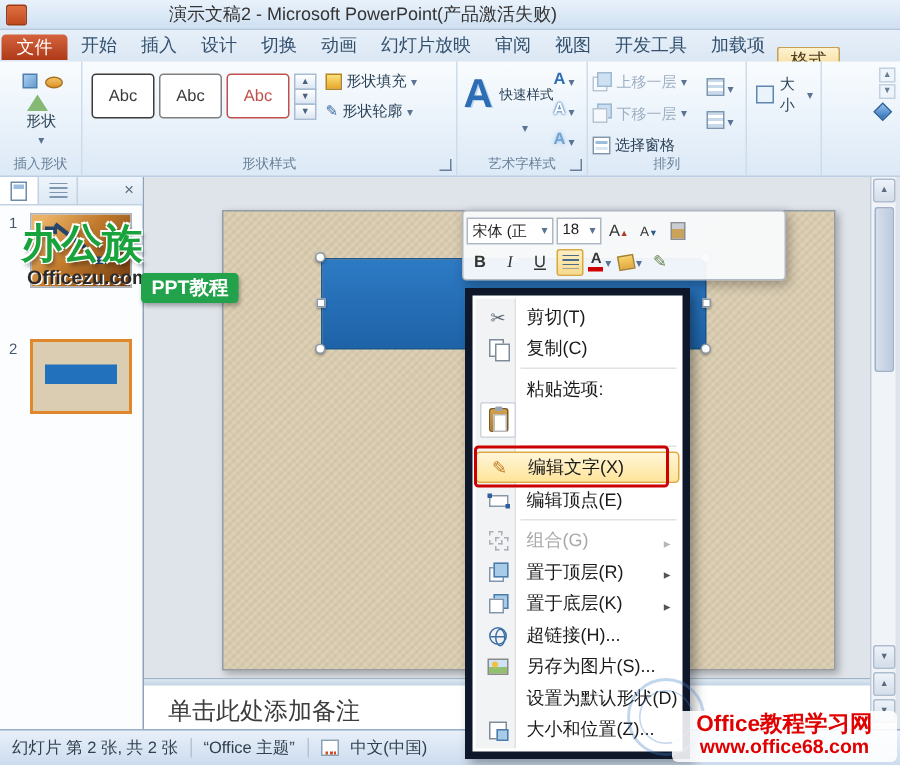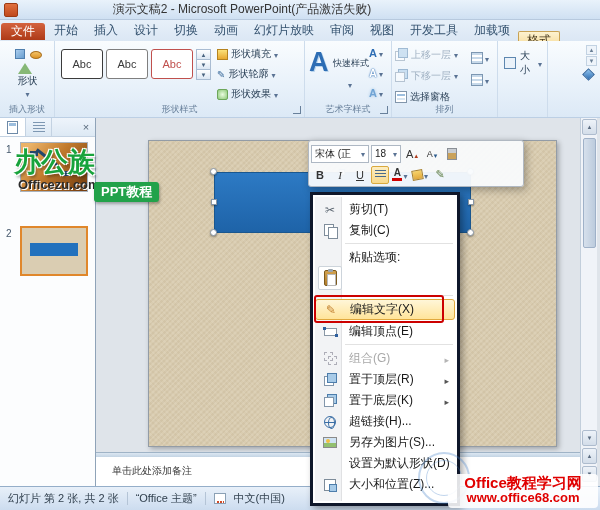--- a/index.html
+++ b/index.html
@@ -94,21 +94,21 @@
 .slidearea{left:96px;top:118px;width:484px;height:334px;background:#dfe4ea}
 .slide{position:absolute;left:52px;top:22px;width:409px;height:307px;border:1px solid #939ca6;box-shadow:2px 2px 5px rgba(0,0,0,.28);background-color:#d9ccb0;background-image:repeating-linear-gradient(45deg,rgba(255,255,255,.08) 0 2px,rgba(0,0,0,0) 2px 4px),repeating-linear-gradient(-45deg,rgba(140,115,75,.09) 0 2px,rgba(0,0,0,0) 2px 4px)}
 .bluerect{position:absolute;left:65px;top:31px;width:257px;height:61px;background:linear-gradient(#2d7ac4,#1e63a8);border:1px solid #1a578f}
 .hc,.hs{position:absolute;background:#fff;border:1px solid #8a97a5;box-shadow:0 1px 2px rgba(0,0,0,.35);z-index:5}
 .hc{width:7px;height:7px;border-radius:50%}
 .hs{width:6px;height:6px}
 
 
 .notespane{left:96px;top:452px;width:484px;height:34px;background:#fff;border-top:1px solid #9fb3c6}
 .splitter{position:absolute;left:0;top:0;width:100%;height:4px;background:linear-gradient(#dce7f2,#c3d4e4)}
-.notestext{position:absolute;left:16px;top:11px;font-size:10px;color:#3c3c3c}
+.notestext{position:absolute;left:16px;top:11px;font-size:16px;color:#3c3c3c}
 
 
 .vscroll{left:580px;top:118px;width:17px;height:368px;background:#f0f3f8;border-left:1px solid #c2cedb}
 .sbtn{position:absolute;left:1px;width:15px;height:16px;border:1px solid #aebcce;border-radius:2px;background:linear-gradient(#eef3f9,#d3dde9);font-size:6px;color:#5a6b80;display:flex;align-items:center;justify-content:center}
 .sthumb{position:absolute;left:2px;top:20px;width:13px;height:110px;background:linear-gradient(90deg,#d6e0ec,#bccbdd);border:1px solid #9fb1c8;border-radius:2px}
 
 
 .statusbar{left:0;top:486px;width:600px;height:24px;background:linear-gradient(#e8f0f9,#ccdcef);border-top:1px solid #95aec9;display:flex;align-items:center;gap:8px;padding:0 8px;font-size:11px;color:#31404e;white-space:nowrap}
 .sdiv{width:1px;height:13px;background:#b4c4d6}
 .spell{width:12px;height:11px;background:#fff;border:1px solid #8aa0b5;position:relative}
@@ -128,21 +128,21 @@
 .smA{font-size:9px}
 .brush{width:10px;height:12px;background:linear-gradient(#c9cdd2 40%,#caa25a 40%);border:1px solid #8a8f96}
 .lines{width:11px;height:9px;background:repeating-linear-gradient(#4a6b8c 0 1px,transparent 1px 3px)}
 .fcwrap{display:flex;flex-direction:column;align-items:center;line-height:1}
 .fcwrap span{font-size:10px;font-weight:bold}
 .redbar{width:10px;height:3px;background:#d00000}
 .bucket{width:11px;height:10px;background:linear-gradient(#f7d36a,#e2a93c);border:1px solid #a8812c;transform:rotate(-10deg)}
 .pencil::after{content:"✎";font-size:11px;color:#5f7f48}
 
 
-.ctxmenu{left:310px;top:192px;width:150px;height:314px;background:#fff;border:3px solid #0f172a;box-shadow:3px 3px 7px rgba(0,0,0,.35);z-index:50}
+.ctxmenu{left:310px;top:192px;width:150px;height:314px;background:#fff;border:5px solid #0f172a;box-shadow:3px 3px 7px rgba(0,0,0,.35);z-index:50}
 .gutter{position:absolute;left:2px;top:2px;bottom:2px;width:27px;background:#f2f3f5;border-right:1px solid #e0e1e3}
 .mi{position:absolute;left:2px;right:2px;height:21px;display:flex;align-items:center;padding-left:3px;font-size:12px;color:#1a1a1a;white-space:nowrap}
 .mi.dis{color:#a8a8a8}
 .mic{position:relative;width:24px;margin-right:7px;display:flex;justify-content:center;align-items:center;flex:none}
 .marrow{margin-left:auto;margin-right:6px}
 .marrow::after{content:"▸";font-size:9px;color:#555}
 .mi.dis .marrow::after{color:#b5b5b5}
 .msep{position:absolute;left:32px;right:4px;height:1px;background:#e2e2e2}
 .hl{background:linear-gradient(#fff6d8,#ffe49a);border:1px solid #e0a93e;border-radius:3px}
 .redbox{position:absolute;left:1px;top:100px;width:130px;height:28px;border:2px solid #cc0000;border-radius:3px;z-index:6;pointer-events:none}
@@ -233,25 +233,20 @@
         <div class="frow">
           <i class="ic-fill"></i>
           <span>形状填充</span>
           <i class="dd"></i>
         </div>
         <div class="frow">
           <i class="ic-outline"></i>
           <span>形状轮廓</span>
           <i class="dd"></i>
         </div>
-        <div class="frow">
-          <i class="ic-effects"></i>
-          <span>形状效果</span>
-          <i class="dd"></i>
-        </div>
       </div>
       <div class="glabel">形状样式</div>
       <i class="launcher"></i>
     </div>
 
     <div class="rgroup" style="left:305px;width:87px">
       <div class="bigA">A</div>
       <div class="qlbl">快速样式</div>
       <i class="dd qdd"></i>
       <div class="wacol">

